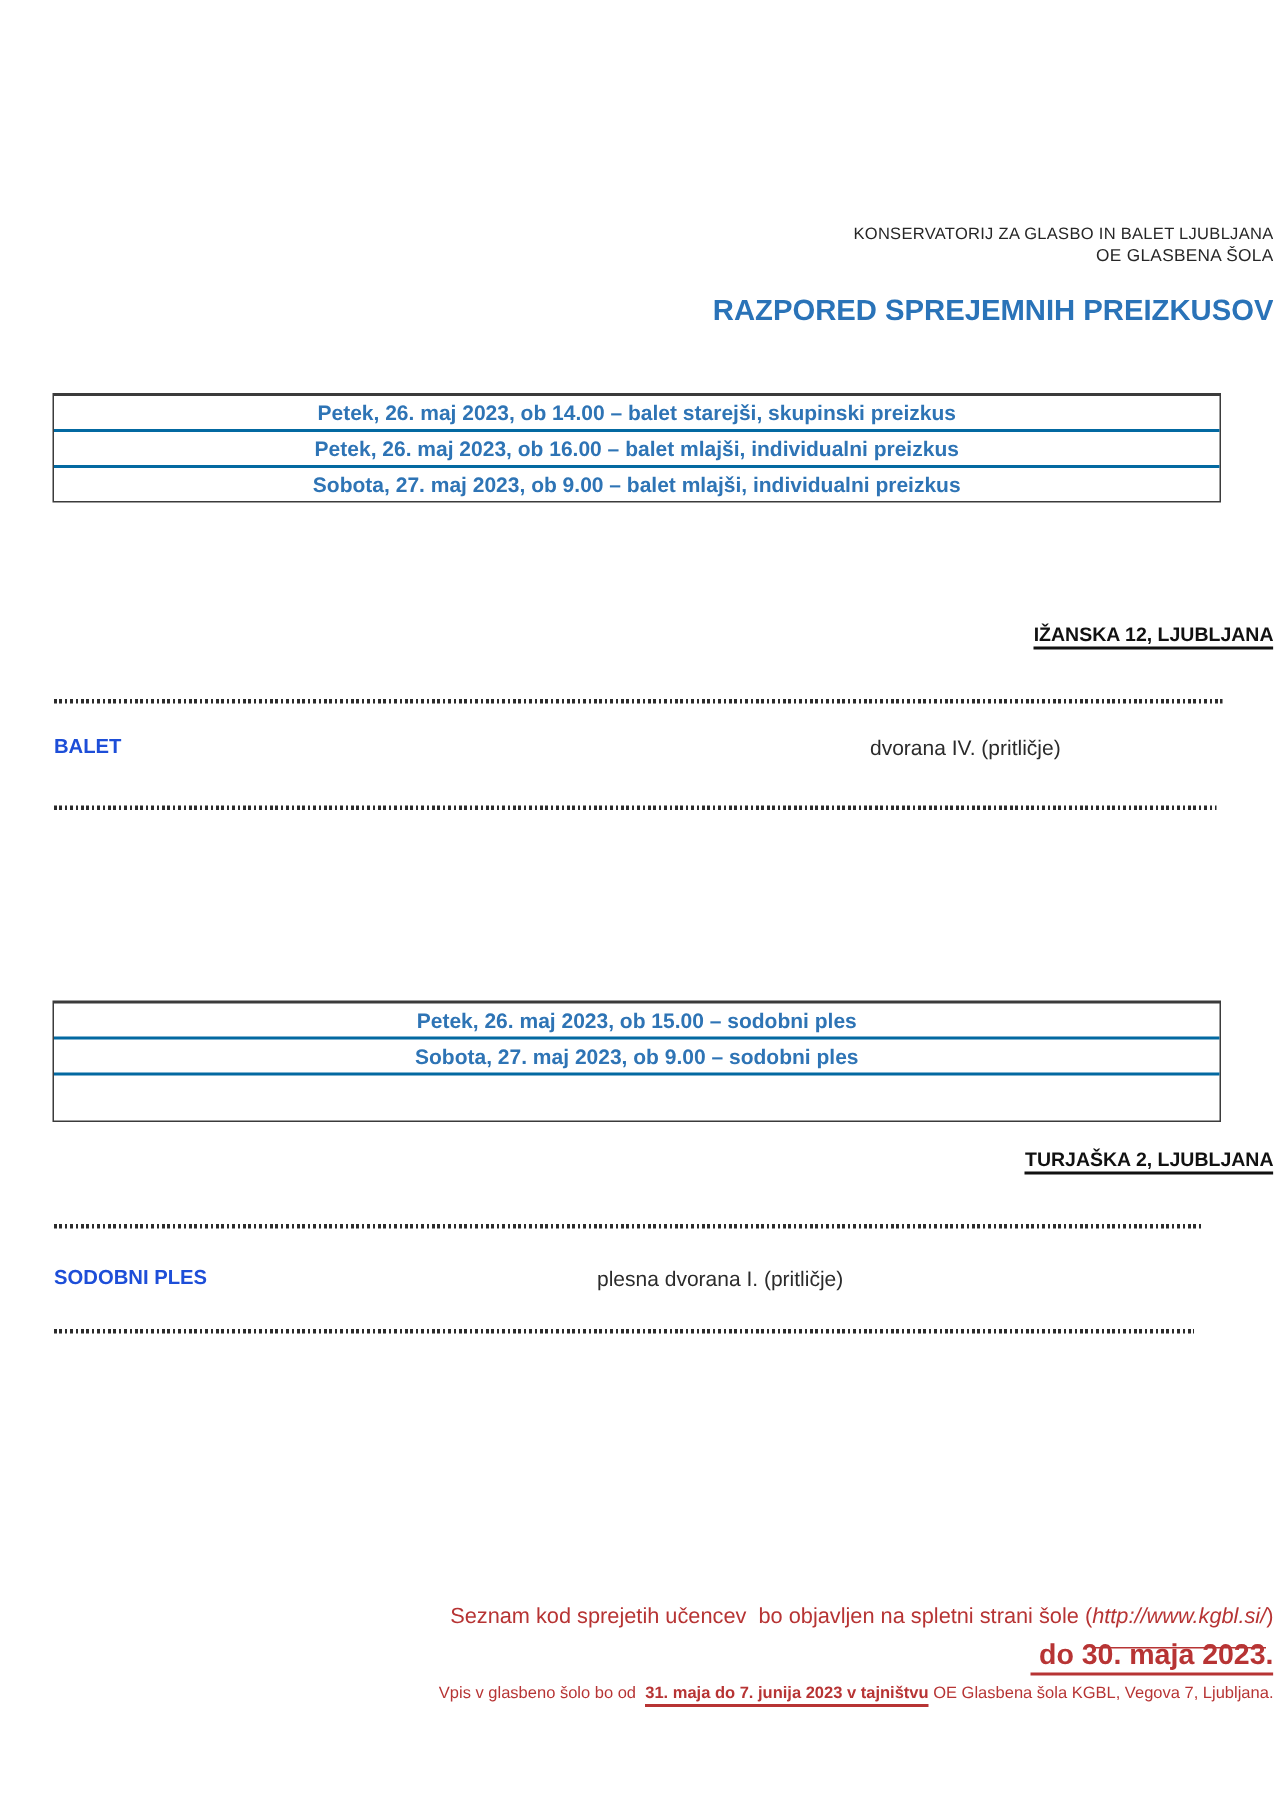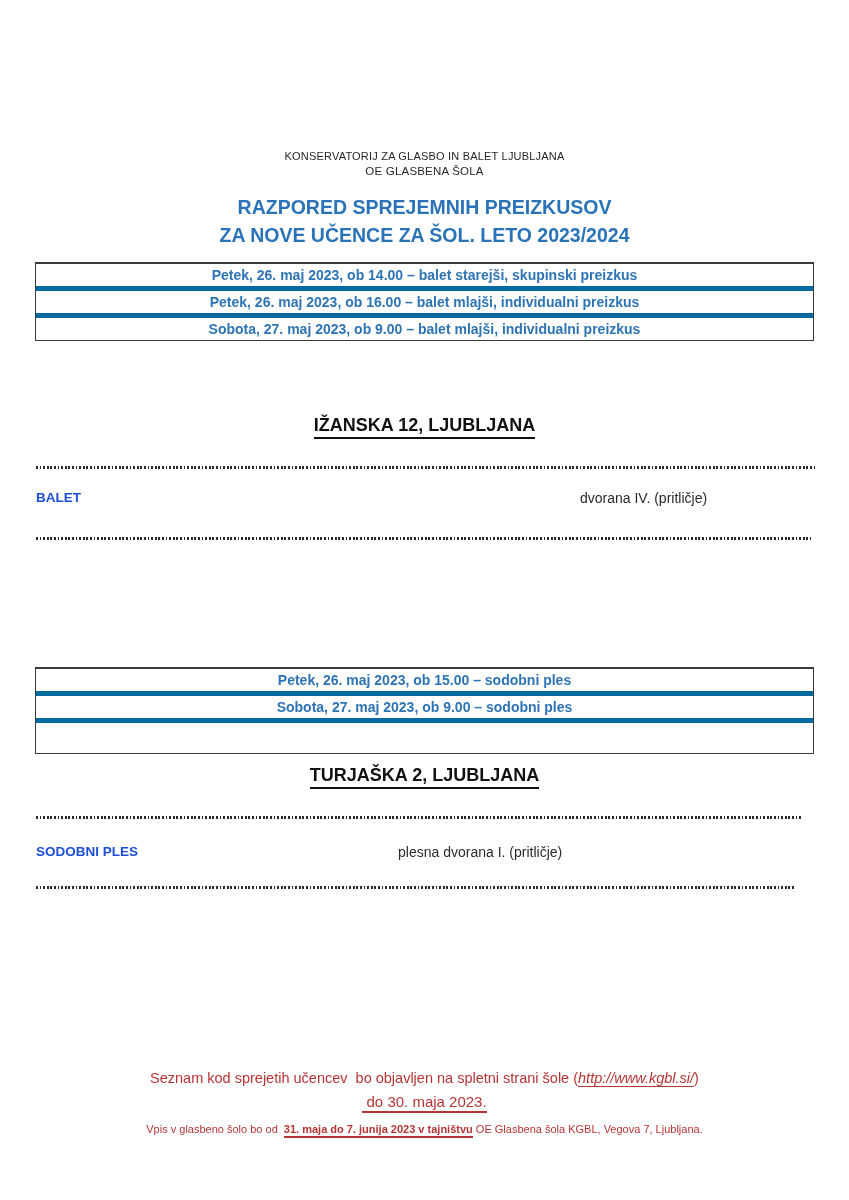--- a/index.html
+++ b/index.html
@@ -5,47 +5,47 @@
   html,body { margin:0; padding:0; background:#ffffff; }
   .page {
     position: relative;
     width: 849px;
     height: 1200px;
     background: #ffffff;
     font-family: "Liberation Sans", sans-serif;
     overflow: hidden;
   }
   .abs { position: absolute; }
-  .centered { left:0; width:849px; text-align:center; }
+  .centered { left:0; width:849px; text-align:right; }
 
   
   .org-line   { top:150px; font-size:11px;   color:#262626; letter-spacing:.2px; }
   .unit-line  { top:165px; font-size:11.5px; color:#262626; letter-spacing:.2px; }
 
   
   .doc-title  { top:193px; font-size:19.5px; font-weight:bold; color:#2A73B8; line-height:28px; }
 
   
   .sched-table {
     left:35px; width:779px;
     border:1px solid #3b3b3b; border-top:2px solid #3b3b3b;
     box-sizing:border-box; background:#fff;
   }
   .t1 { top:262px; }
   .t2 { top:667px; }
   .sched-row {
     height:22px; line-height:22px; text-align:center;
-    border-bottom:5px solid #0369a1;
+    border-bottom:2px solid #0369a1;
     font-size:14px; font-weight:bold; color:#2E74B5;
   }
   .sched-row:last-child { border-bottom:none; }
   .sched-row.empty { height:30px; }
 
   
-  .loc-heading { font-size:18px; font-weight:bold; color:#111; }
+  .loc-heading { font-size:13px; font-weight:bold; color:#111; }
   .loc-heading .u { display:inline-block; padding-bottom:1px; border-bottom:2.5px solid #111; }
   .h1 { top:415px; }
   .h2 { top:765px; }
 
   
   .dots {
     left:36px; height:3px;
     background-image: repeating-linear-gradient(90deg, #2b2b2b 0 1.8px, transparent 1.8px 3.6px);
   }
   .d1 { top:466px; width:779px; }
@@ -58,38 +58,37 @@
   .r1 { top:490px; }
   .r2 { top:844px; }
   .loc-label { position:absolute; left:1px; top:0; font-size:13.5px; font-weight:bold; color:#1d4ed8; }
   .loc-room  { position:absolute; top:0; font-size:14px; color:#2b2b2b; }
   .room1 { left:545px; }
   .room2 { left:363px; }
 
   
   .red { color:#B73434; }
   .fl1 { top:1070px; font-size:14.5px; }
-  .fl2 { top:1093px; font-size:15px; font-weight:normal; }
+  .fl2 { top:1093px; font-size:19px; font-weight:bold; }
   .fl3 { top:1123px; font-size:11px; }
   .pre { white-space:pre-wrap; }
-  .link-it { font-style:italic; border-bottom:1.5px solid #B73434; padding-bottom:0px; }
+  .link-it { font-style:italic; border-bottom:1.5px solid #B73434; padding-bottom:12px; }
   .u-red  { border-bottom:2px solid #B73434; padding-bottom:1px; }
   .b-u    { font-weight:bold; border-bottom:2px solid #B73434; padding-bottom:1px; }
 </style>
 </head>
 <body>
 
 <div class="page">
 
   <div class="abs centered org-line">KONSERVATORIJ ZA GLASBO IN BALET LJUBLJANA</div>
   <div class="abs centered unit-line">OE GLASBENA ŠOLA</div>
 
   <div class="abs centered doc-title">
     <div>RAZPORED SPREJEMNIH PREIZKUSOV</div>
-    <div>ZA NOVE UČENCE ZA ŠOL. LETO 2023/2024</div>
   </div>
 
   <div class="abs sched-table t1">
     <div class="sched-row">Petek, 26. maj 2023, ob 14.00 – balet starejši, skupinski preizkus</div>
     <div class="sched-row">Petek, 26. maj 2023, ob 16.00 – balet mlajši, individualni preizkus</div>
     <div class="sched-row">Sobota, 27. maj 2023, ob 9.00 – balet mlajši, individualni preizkus</div>
   </div>
 
   <div class="abs centered loc-heading h1">
     <span class="u">IŽANSKA 12, LJUBLJANA</span>

